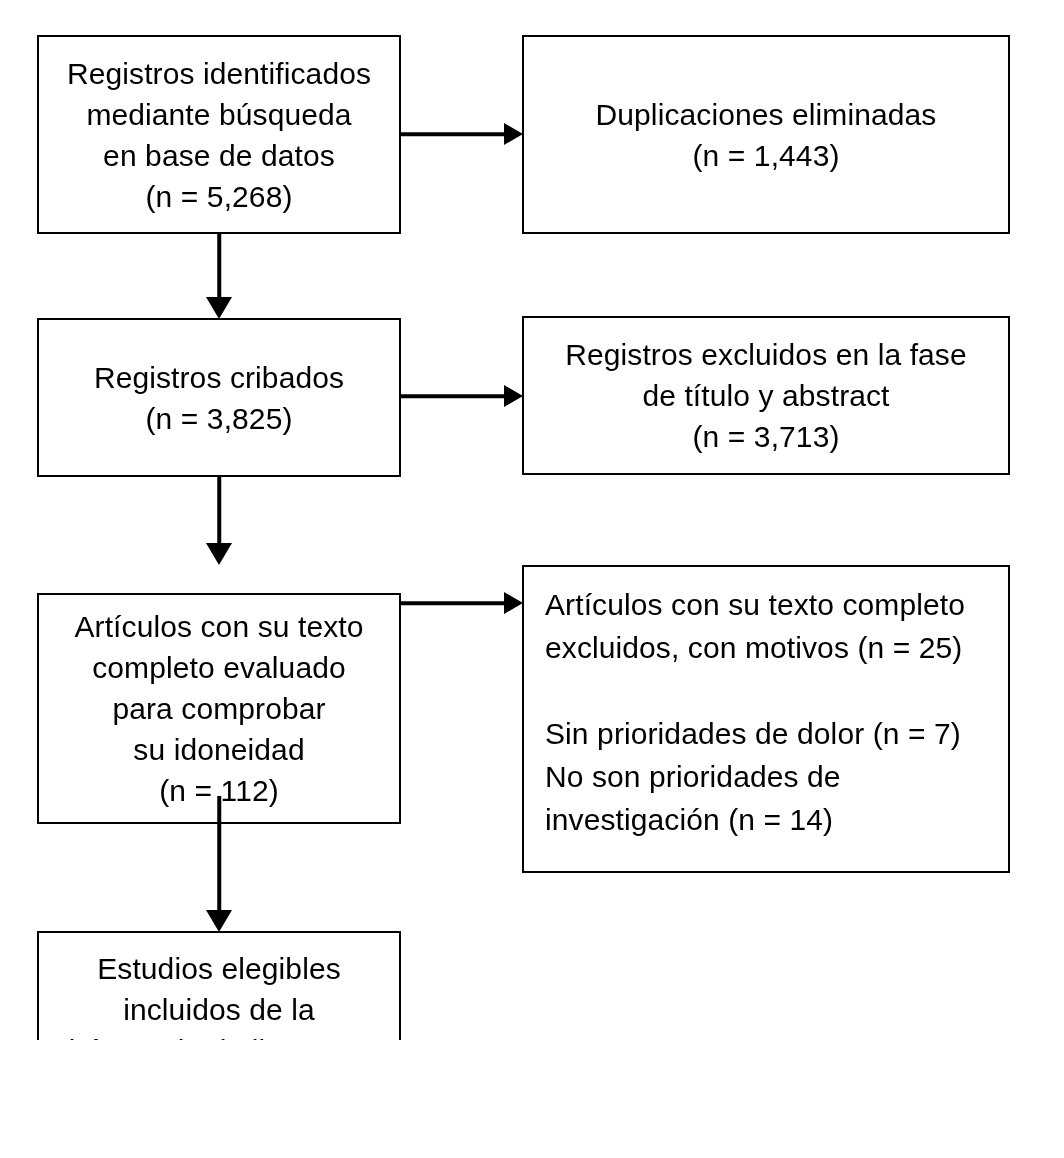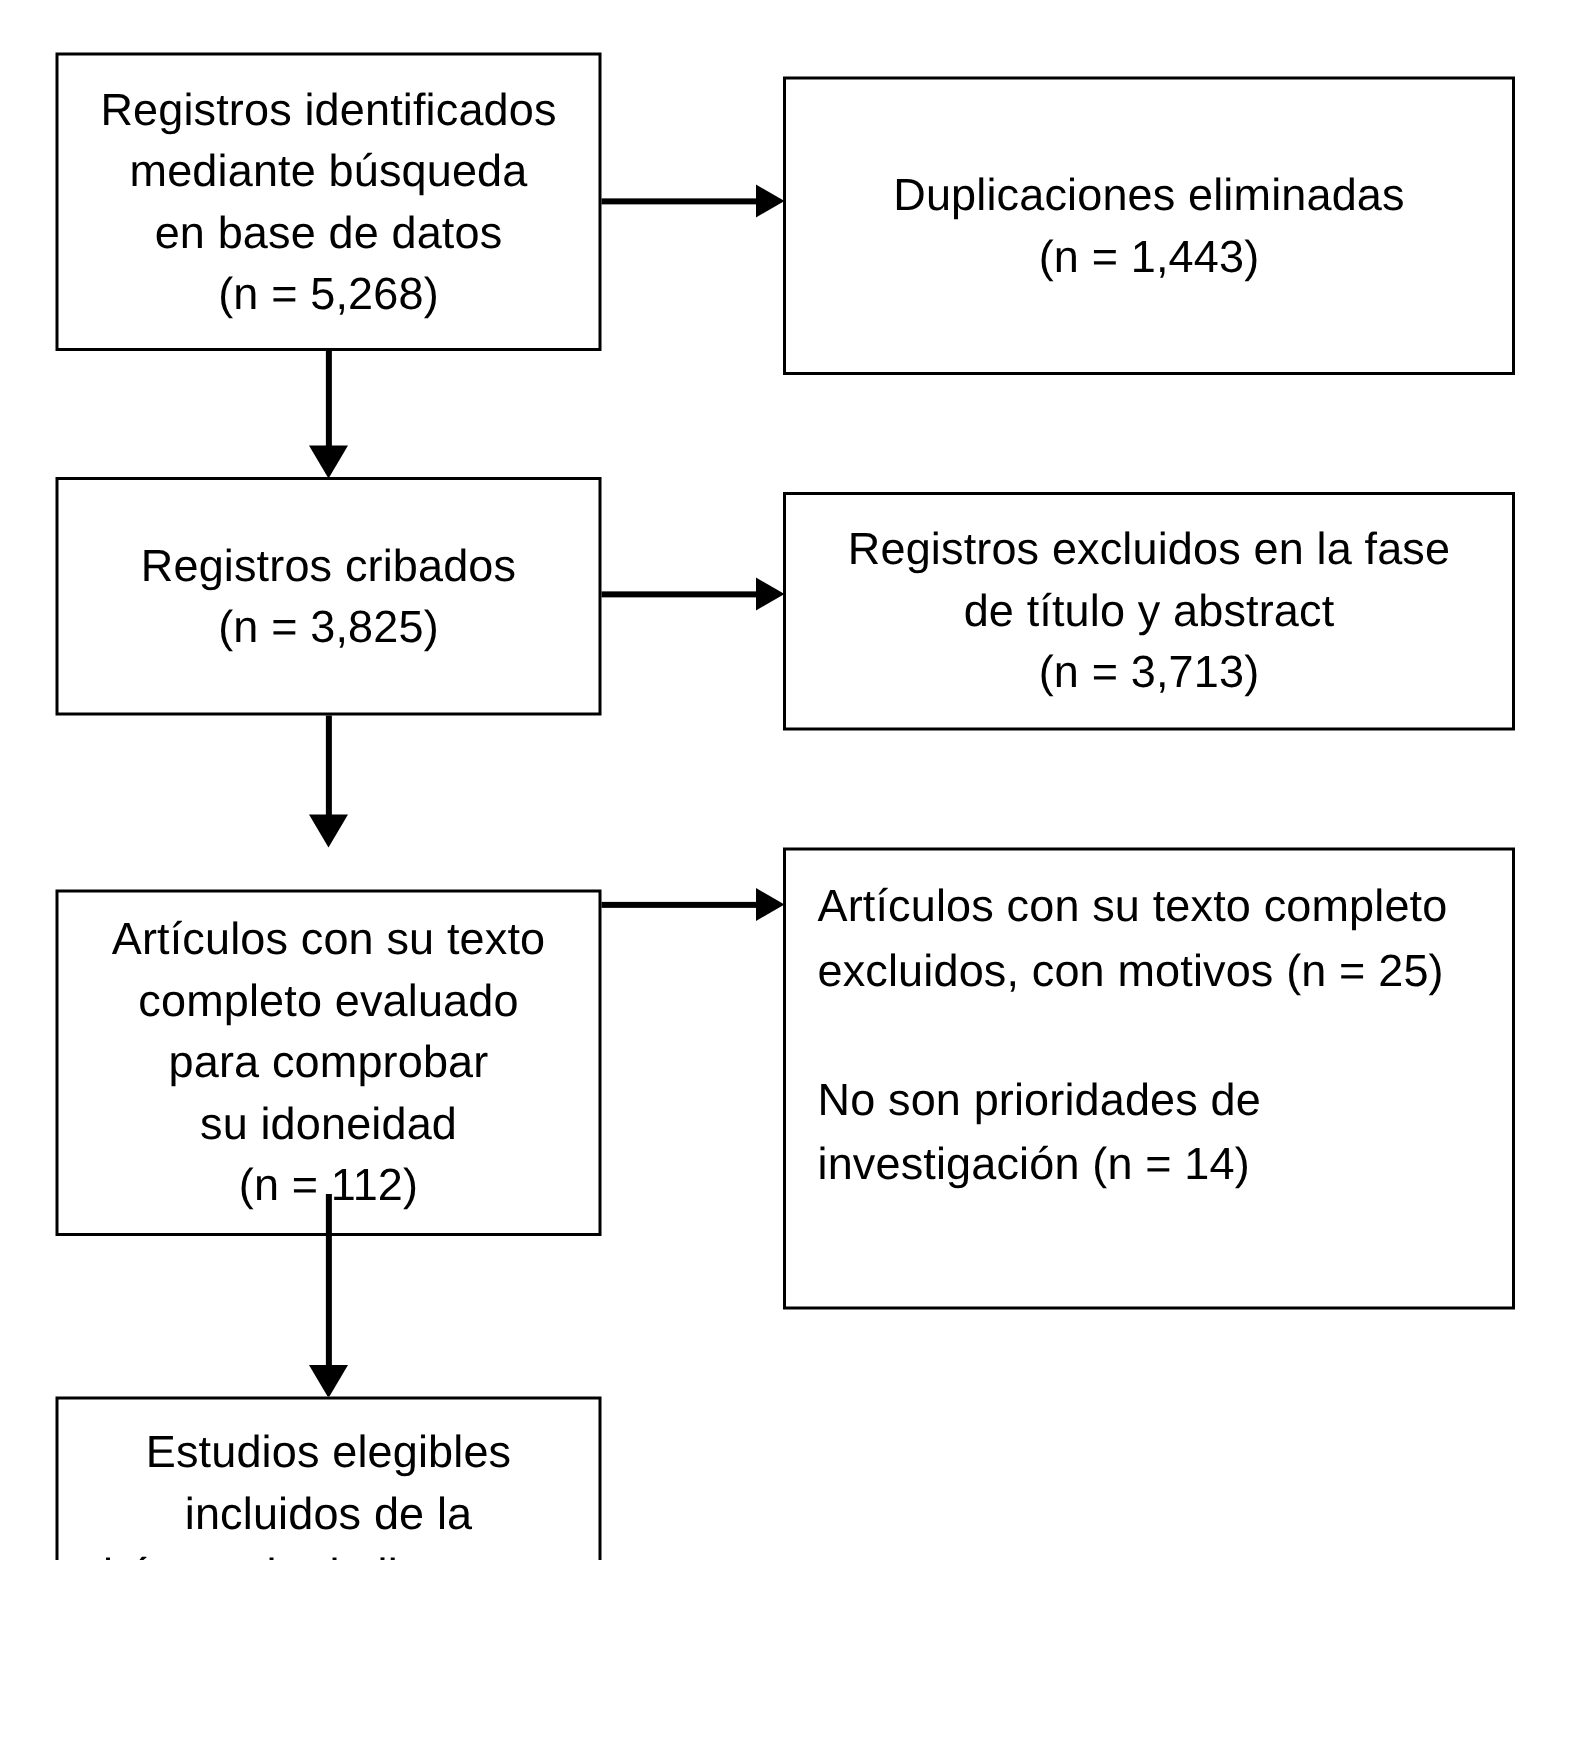--- a/index.html
+++ b/index.html
@@ -101,41 +101,41 @@
 
 <div id="diagram">
 
   <div class="flow-box" style="left:37px; top:35px; width:364px; height:199px;">
     <span class="box-text">Registros identificados
 mediante búsqueda
 en base de datos
 (n = 5,268)</span>
   </div>
 
-  <div class="flow-box" style="left:522px; top:51px; width:488px; height:199px;">
+  <div class="flow-box" style="left:522px; top:35px; width:488px; height:199px;">
     <span class="box-text">Duplicaciones eliminadas
 (n = 1,443)</span>
   </div>
 
   <div class="arrow-h" style="left:401px; top:122px; width:122px; height:24px;">
     <span class="shaft" style="width:105px;"></span>
     <span class="head"></span>
   </div>
 
   <div class="arrow-v" style="left:206px; top:234px; width:26px; height:85px;">
     <span class="shaft" style="height:66px;"></span>
     <span class="head"></span>
   </div>
 
   <div class="flow-box" style="left:37px; top:318px; width:364px; height:159px;">
     <span class="box-text">Registros cribados
 (n = 3,825)</span>
   </div>
 
-  <div class="flow-box" style="left:522px; top:328px; width:488px; height:159px;text-align:center;">
+  <div class="flow-box" style="left:522px; top:316px; width:488px; height:159px;text-align:center;">
     <span class="box-text">Registros excluidos en la fase
 de título y abstract
 (n = 3,713)</span>
   </div>
 
   <div class="arrow-h" style="left:401px; top:384px; width:122px; height:24px;">
     <span class="shaft" style="width:105px;"></span>
     <span class="head"></span>
   </div>
 
@@ -149,20 +149,21 @@
 completo evaluado
 para comprobar
 su idoneidad
 (n = 112)</span>
   </div>
 
   <div class="flow-box align-left" style="left:522px; top:565px; width:488px; height:308px;">
     <span class="box-text">Artículos con su texto completo
 excluidos, con motivos (n = 25)</span>
     <span class="gap-line"></span>
+    <span class="box-text">Sin prioridades de dolor (n = 7)</span>
     <span class="box-text">No son prioridades de
 investigación (n = 14)</span>
   </div>
 
   <div class="arrow-h" style="left:401px; top:591px; width:122px; height:24px;">
     <span class="shaft" style="width:105px;"></span>
     <span class="head"></span>
   </div>
 
   <div class="arrow-v" style="left:206px; top:796px; width:26px; height:136px;">

